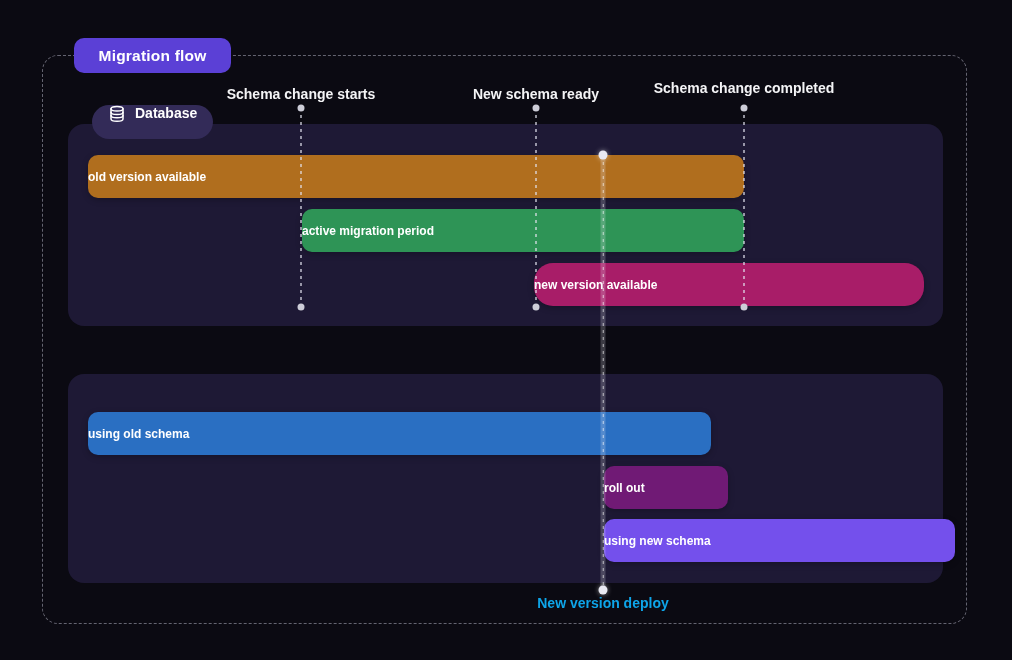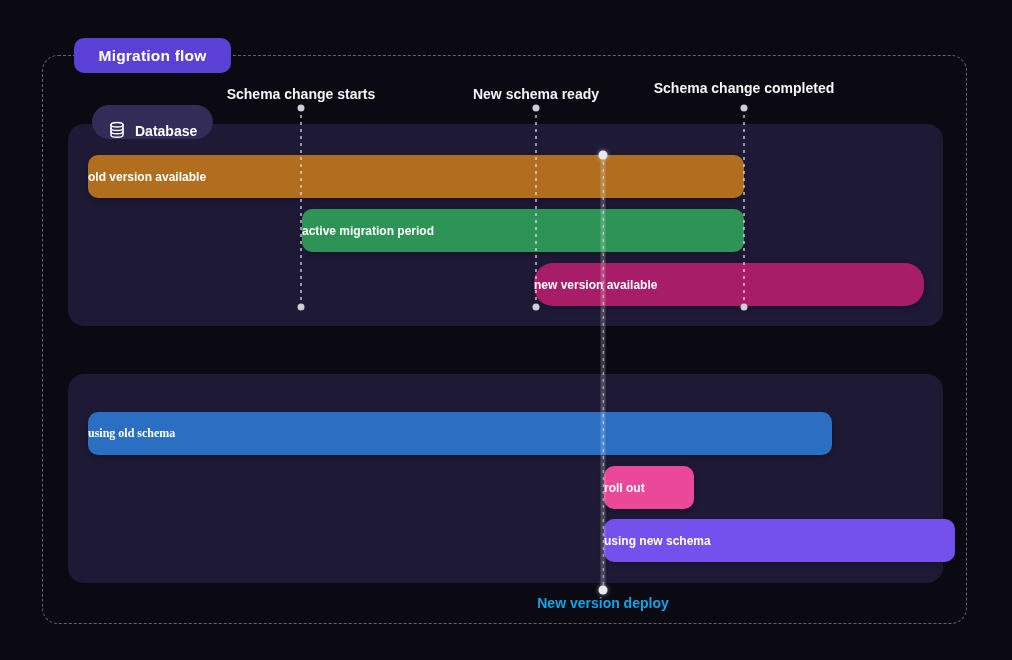--- a/index.html
+++ b/index.html
@@ -26,21 +26,21 @@
     z-index:7;
   }
   .panel {
     position:absolute; left:68px; width:875px;
     background:#1e1935; border-radius:16px; z-index:1;
   }
   .panel-db  { top:112px; height:202px; }
   .panel-app { top:362px; height:209px; }
   .pill {
     position:absolute; height:34px; padding:0 16px;
-    display:flex; align-items:flex-end; gap:9px;
+    display:flex; align-items:flex-start; gap:9px;
     background:#332b58; border-radius:17px;
     color:#ffffff; font-weight:700; font-size:14px;
     z-index:6; white-space:nowrap;
   }
   .pill-db  { left:92px; top:93px; }
   .pill-app { left:90px; top:347px; }
   .pill svg { display:block; }
   .bar {
     position:absolute; height:43px; border-radius:10px;
     display:flex; align-items:center; justify-content:flex-start;
@@ -125,24 +125,24 @@
       <div class="dot" style="left: 744px; top: 295px;"></div>
       <div class="bar" style="left: 88px; top: 143px; width: 656px; background: rgb(176, 110, 30);">
         <span>old version available</span>
       </div>
       <div class="bar" style="left: 302px; top: 197px; width: 442px; background: rgb(46, 148, 86);">
         <span>active migration period</span>
       </div>
       <div class="bar" style="left: 534px; top: 251px; width: 390px; background: rgb(168, 29, 104); border-radius: 19px;">
         <span>new version available</span>
       </div>
-      <div class="bar" style="left: 88px; top: 400px; width: 744px; background: rgb(42, 111, 194); font-family: Liberation Serif, serif;">
+      <div class="bar" style="left: 88px; top: 400px; width: 623px; background: rgb(42, 111, 194);">
         <span>using old schema</span>
       </div>
-      <div class="bar" style="left: 604px; top: 454px; width: 90px; background: #ec4899;">
+      <div class="bar" style="left: 604px; top: 454px; width: 124px; background: #701a75;">
         <span>roll out</span>
       </div>
       <div class="bar" style="left: 604px; top: 507px; width: 351px; background: rgb(116, 80, 236);">
         <span>using new schema</span>
       </div>
       <div class="deploy-band" style="left: 603px; top: 143px; height: 435px;">
         <div class="deploy-core"></div>
       </div>
       <div class="dot deploy-dot" style="left: 603px; top: 143px;"></div>
       <div class="dot deploy-dot" style="left: 603px; top: 578px;"></div>

